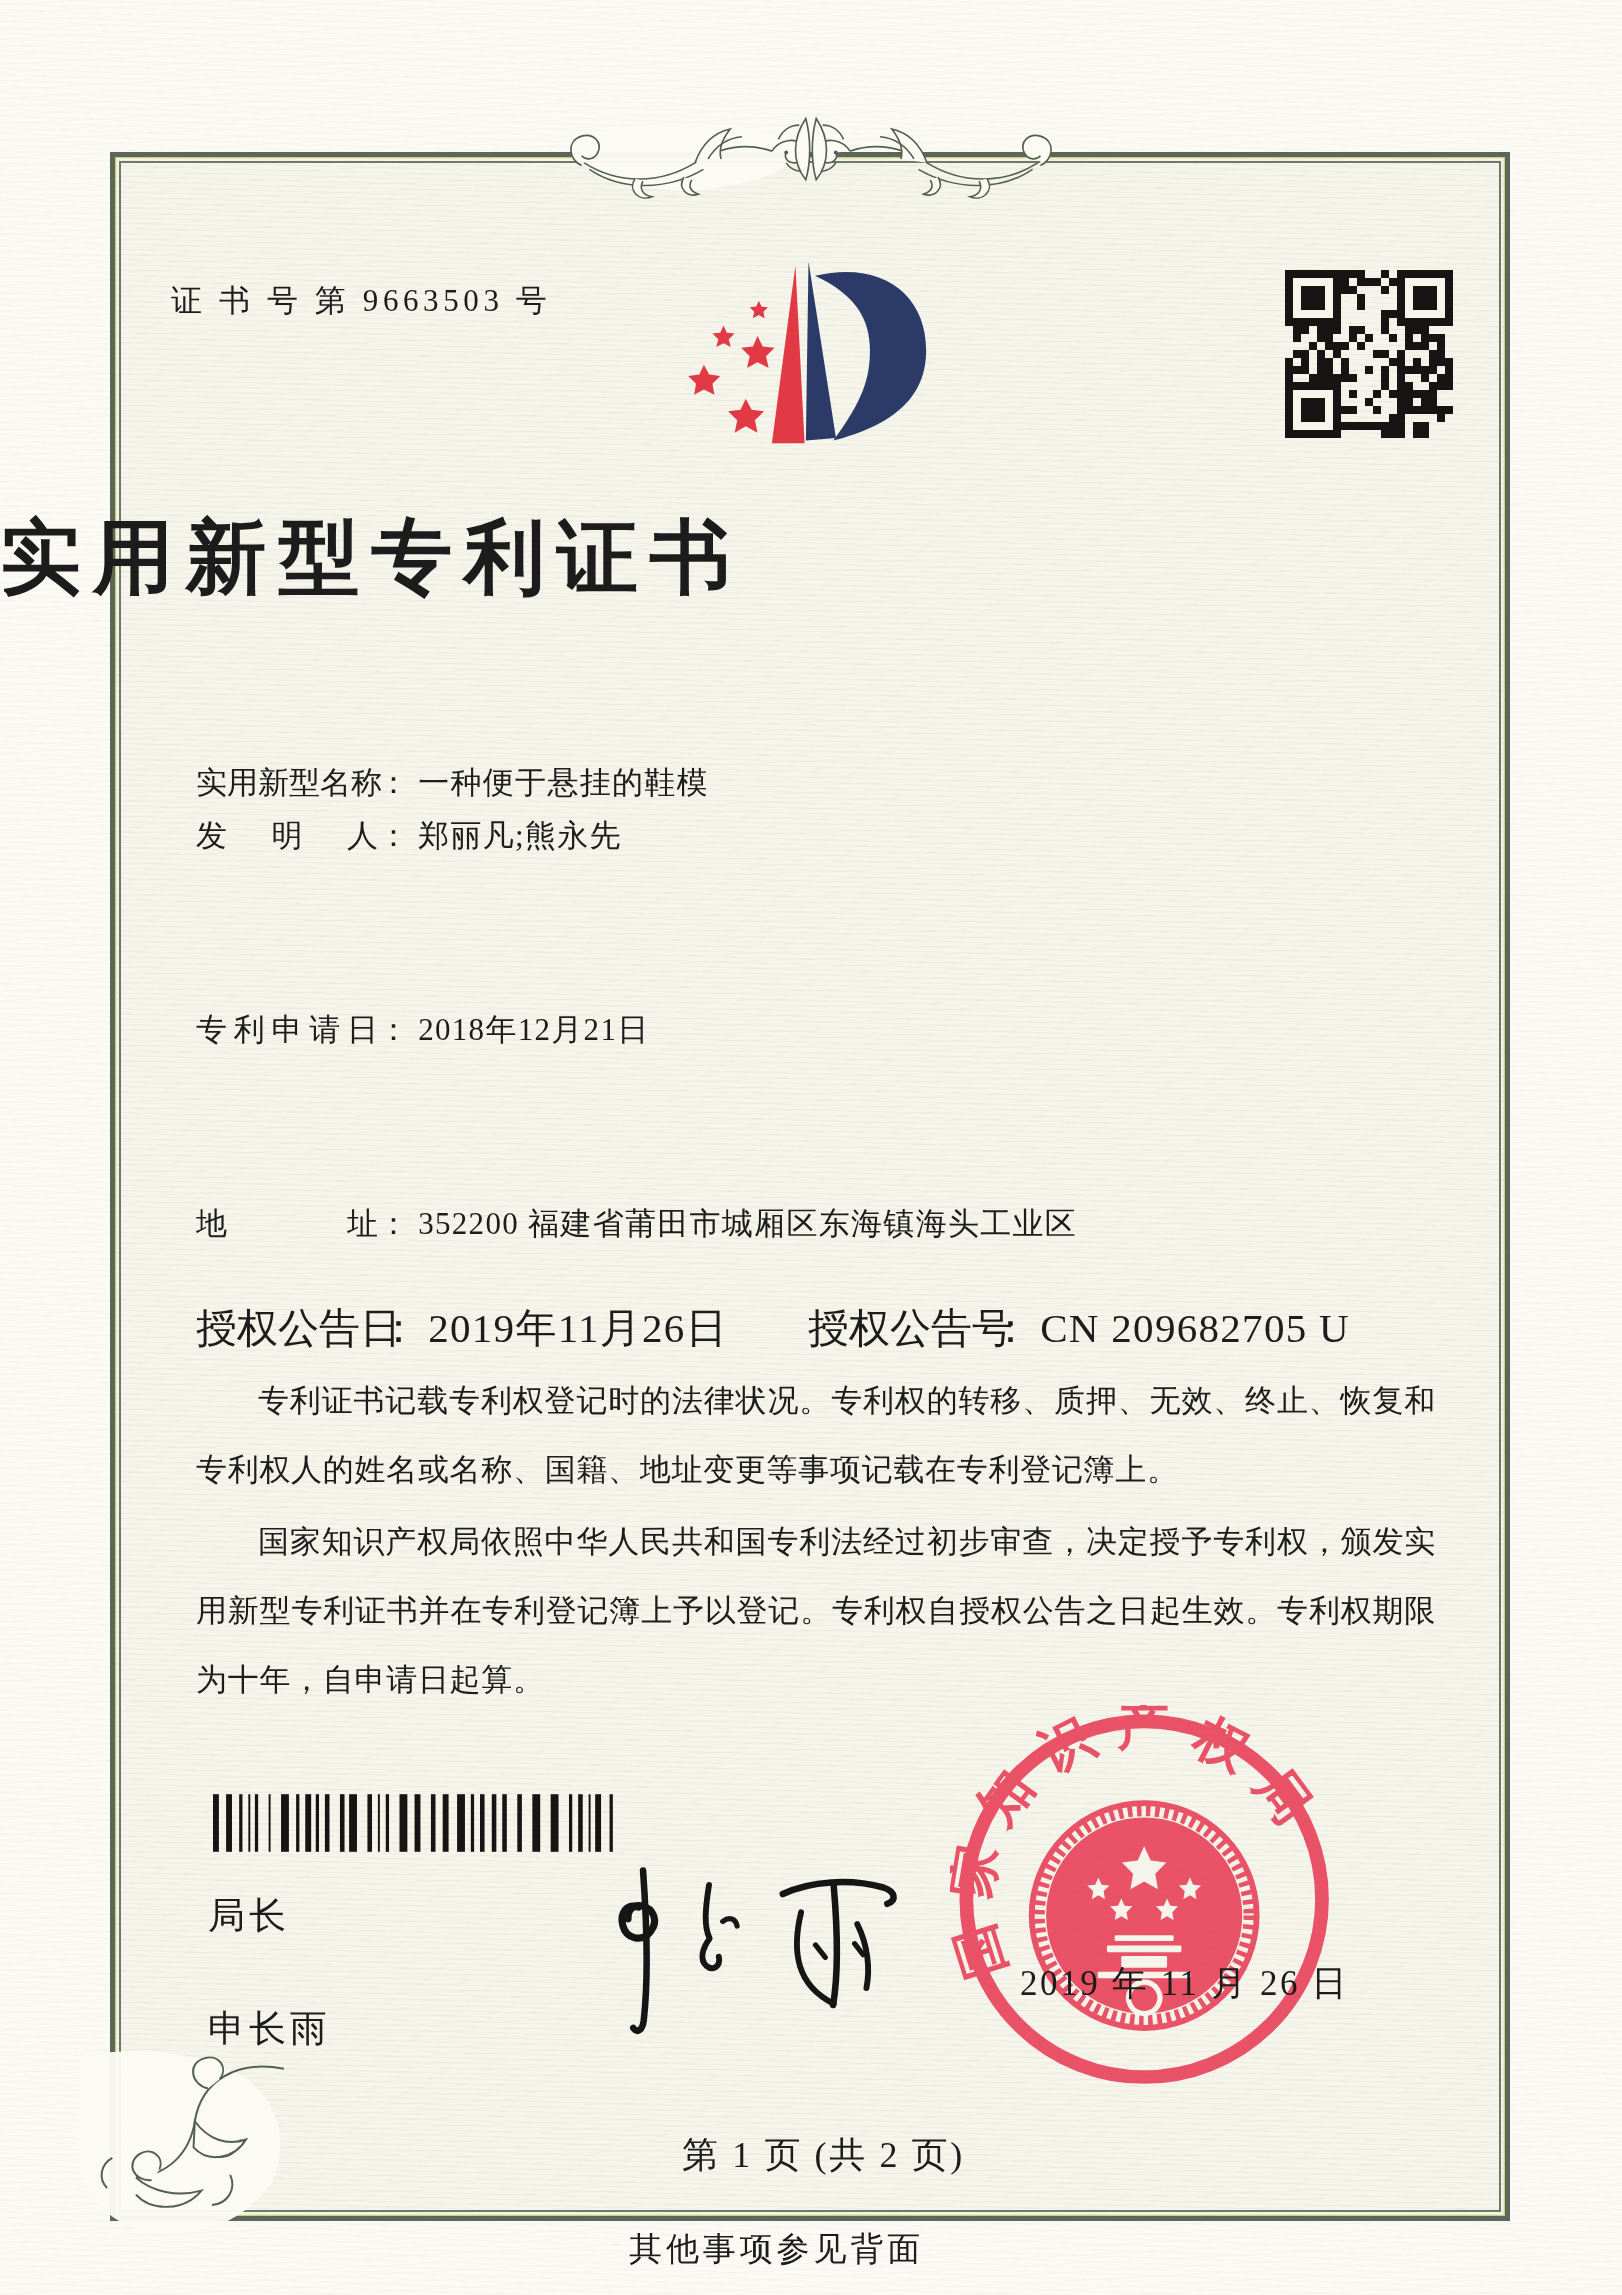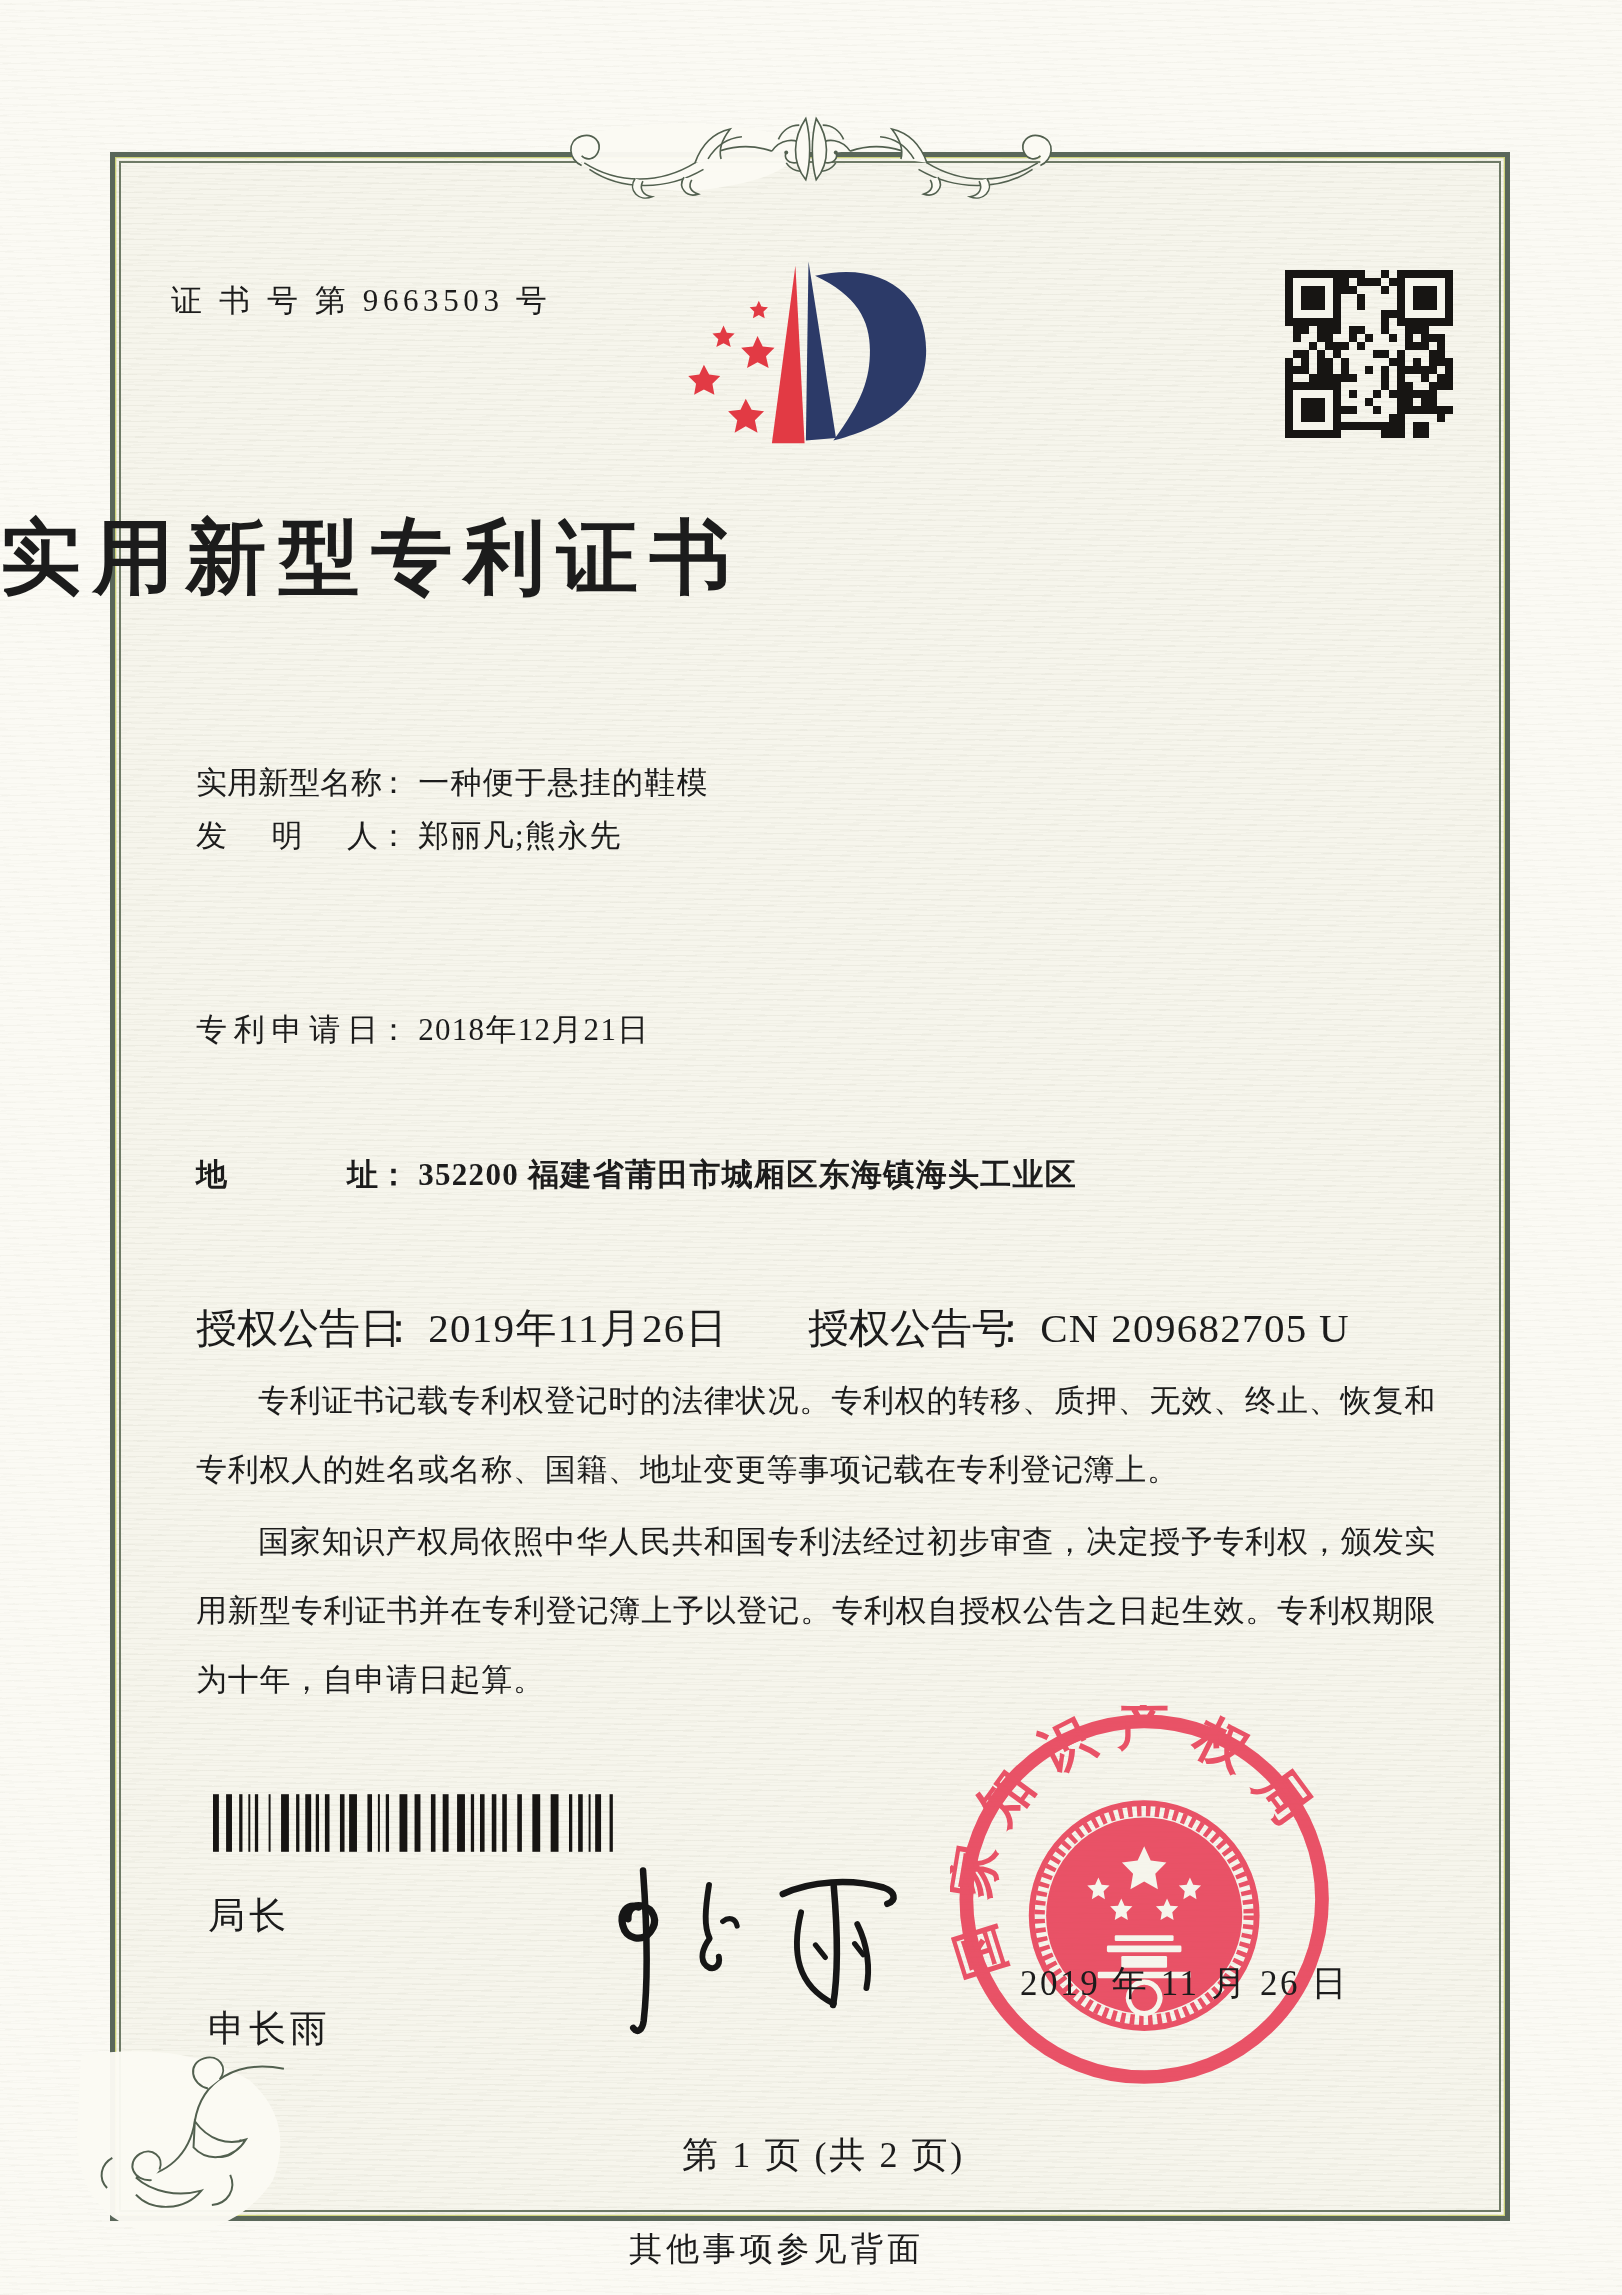--- a/index.html
+++ b/index.html
@@ -35,21 +35,21 @@
   .qr{position:absolute;left:1285px;top:270px;width:168px;height:168px;z-index:4;}
   .doc-title{position:absolute;left:0;right:0;top:504px;
     font-size:81px;font-weight:bold;letter-spacing:11.8px;z-index:4;
     font-family:"Liberation Serif","DejaVu Serif",serif;}
   
   .field-row{position:absolute;left:196px;font-size:31px;z-index:4;white-space:nowrap;}
   .flabel{display:inline-block;width:182px;text-align:justify;text-align-last:justify;vertical-align:bottom;}
   .fcolon{display:inline-block;margin-right:9.2px;}
   .fvalue{letter-spacing:1.3px;}
   #row-0{top:742px;margin-top:20px;} #row-1{top:815px;} #row-2{top:913px;}
-  #row-3{top:1009px;} #row-4{top:1106px;} #row-5{top:1154px;font-weight:bold;}
+  #row-3{top:1009px;} #row-4{top:1106px;} #row-5{top:1203px;}
   .grant-row{position:absolute;left:196px;top:1301px;font-size:41px;z-index:4;white-space:nowrap;}
   .grant-col2{position:absolute;left:612px;top:0;}
   
   .body-text{position:absolute;left:196px;top:1366px;width:1240px;z-index:4;}
   .body-text p{margin:0 0 2.6px 0;font-size:31px;line-height:69px;text-indent:2em;
     letter-spacing:0.7px;text-align:justify;}
   
   .barcode{position:absolute;left:213px;top:1794px;width:409px;height:58px;z-index:4;}
   .signer-title{position:absolute;left:208px;top:1891px;font-size:37px;letter-spacing:3.9px;z-index:4;}
   .signer-name{position:absolute;left:208px;top:2004px;font-size:37px;letter-spacing:3.9px;z-index:4;}

